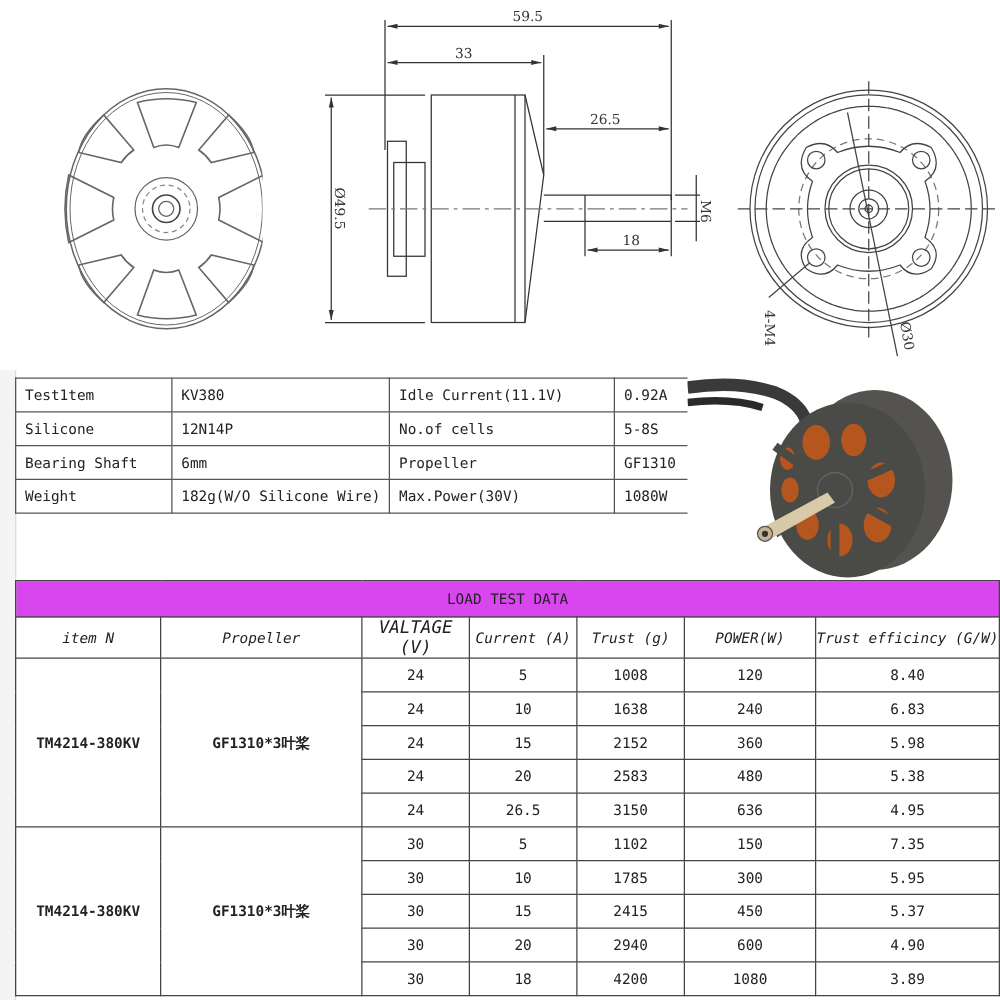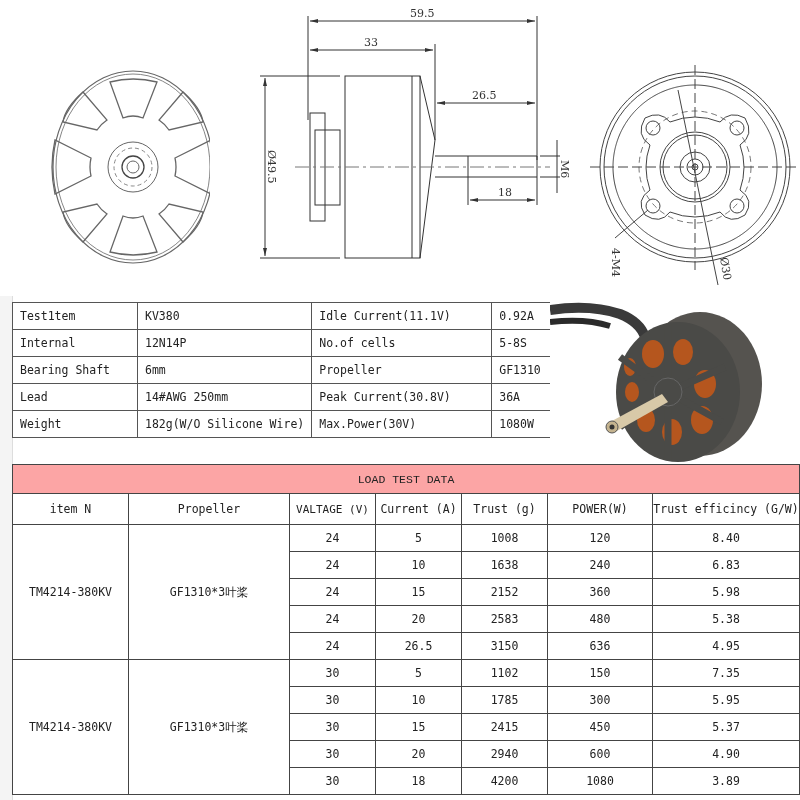--- a/index.html
+++ b/index.html
@@ -9,23 +9,23 @@
   .dim{font-family:"DejaVu Serif",serif;font-size:11px;fill:#333;}
   .spec{position:absolute;left:12px;top:302px;border-collapse:collapse;font-family:"DejaVu Sans Mono","Liberation Mono",monospace;font-size:11.5px;}
   .spec td{border:1px solid #555;height:26px;padding:0 7px;vertical-align:middle;white-space:nowrap;overflow:hidden;}
   .spec td.c1{width:110px;}
   .spec td.c2{width:155px;}
   .spec td.c3{width:165px;}
   .spec td.c4{width:85px;}
   .photo{position:absolute;left:550px;top:292px;width:248px;height:172px;background:#fff;}
   .load{position:absolute;left:12px;top:464px;border-collapse:collapse;font-family:"DejaVu Sans Mono","Liberation Mono",monospace;font-size:11.5px;width:788px;}
   .load td,.load th{border:1px solid #444;text-align:center;font-weight:normal;height:26px;padding:0;}
-  .load .title{background:#fca5a5;height:28px;font-family:Liberation Mono, monospace;}
-  .load .hdr th{height:30px;}
-  .load .bold{font-weight:normal;font-family:"DejaVu Sans Mono",monospace;margin-top:40px;}
+  .load .title{background:#d946ef;height:28px;}
+  .load .hdr th{height:30px;font-style:italic;}
+  .load .bold{font-weight:bold;font-family:"DejaVu Sans Mono",monospace;margin-top:40px;}
   .leftbar{position:absolute;left:0;top:296px;width:12px;height:504px;background:#f4f4f4;border-right:1px solid #ddd;}
 </style>
 </head>
 <body>
 
 <div class="drawings">
 
   <svg style="left:15px;top:70px" width="175" height="200" viewBox="0 0 175 200">
     <ellipse cx="98" cy="97" rx="80" ry="96" fill="none" stroke="#666" stroke-width="1.2"></ellipse>
     <ellipse cx="98" cy="97" rx="77" ry="93" fill="none" stroke="#666" stroke-width="0.8"></ellipse>
@@ -122,36 +122,30 @@
 
 <table class="spec">
   <tbody>
     <tr>
       <td class="c1">Test1tem</td>
       <td class="c2">KV380</td>
       <td class="c3">Idle Current(11.1V)</td>
       <td class="c4">0.92A</td>
     </tr>
     <tr>
-      <td class="c1">Internal</td>
+      <td class="c1">Silicone</td>
       <td class="c2">12N14P</td>
       <td class="c3">No.of cells</td>
       <td class="c4">5-8S</td>
     </tr>
     <tr>
       <td class="c1">Bearing Shaft</td>
       <td class="c2">6mm</td>
       <td class="c3">Propeller</td>
       <td class="c4">GF1310</td>
-    </tr>
-    <tr>
-      <td class="c1">Lead</td>
-      <td class="c2">14#AWG 250mm</td>
-      <td class="c3">Peak Current(30.8V)</td>
-      <td class="c4">36A</td>
     </tr>
     <tr>
       <td class="c1">Weight</td>
       <td class="c2">182g(W/O Silicone Wire)</td>
       <td class="c3">Max.Power(30V)</td>
       <td class="c4">1080W</td>
     </tr>
   </tbody>
 </table>
 
@@ -187,21 +181,21 @@
 </div>
 
 <table class="load">
   <tbody>
     <tr>
       <td class="title" colspan="7">LOAD TEST DATA</td>
     </tr>
     <tr class="hdr">
       <th style="width:115px">item N</th>
       <th style="width:160px">Propeller</th>
-      <th style="width:85px;font-size:11px">VALTAGE (V)</th>
+      <th style="width:85px;font-size:14px">VALTAGE (V)</th>
       <th style="width:85px">Current (A)</th>
       <th style="width:85px">Trust (g)</th>
       <th style="width:104px">POWER(W)</th>
       <th>Trust efficincy (G/W)</th>
     </tr>
     <tr>
       <td rowspan="5" class="bold">TM4214-380KV</td>
       <td rowspan="5" class="bold">GF1310*3叶桨</td>
       <td>24</td>
       <td>5</td>

